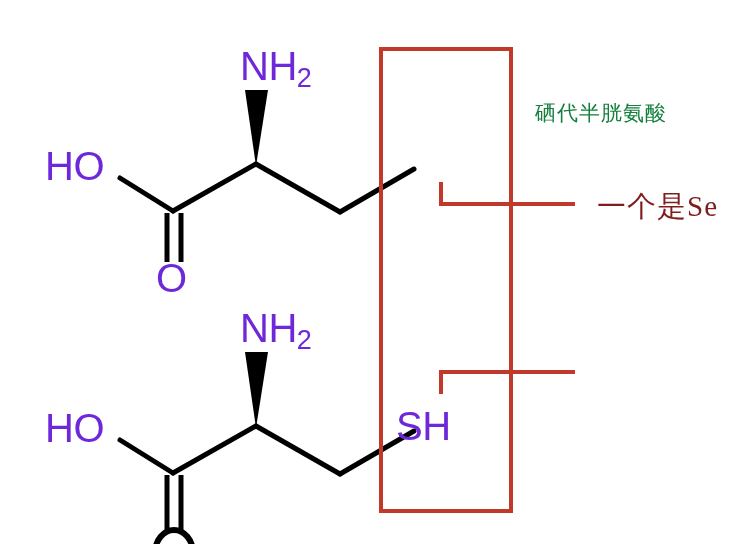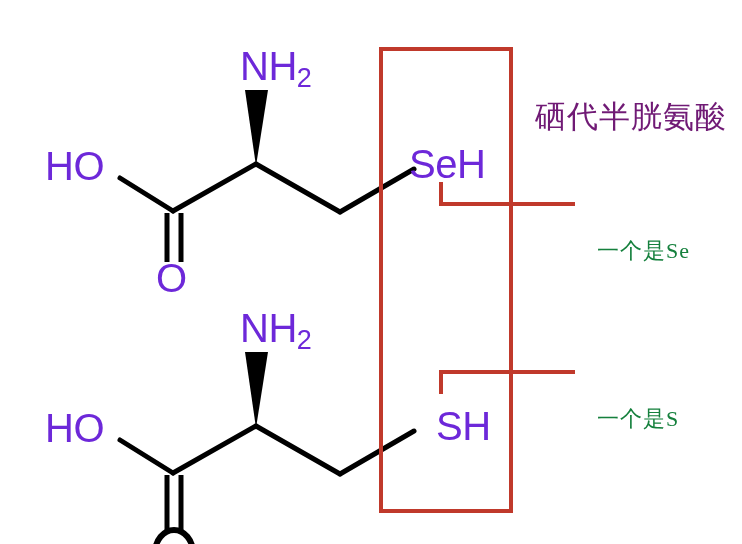--- a/index.html
+++ b/index.html
@@ -35,36 +35,35 @@
     letter-spacing: -0.5px;
   }
   .atom-label .sub {
     font-size: 27px;
     vertical-align: baseline;
     position: relative;
     top: 7px;
   }
   .cn-label {
     position: absolute;
-    font-family: Liberation Mono, monospace;
-    font-size: 31px;
-    color: #701a75;
+    font-family: Liberation Serif, serif;
+    font-size: 21px;
+    color: #15803d;
     white-space: nowrap;
     line-height: 1;
     letter-spacing: 1px;
   }
   .cn-label-red {
     position: absolute;
     font-family: "Liberation Serif", "DejaVu Serif", serif;
-    font-size: 22px;
-    color: #15803d;
+    font-size: 29px;
+    color: #7f1d1d;
     white-space: nowrap;
     line-height: 1;
     letter-spacing: 1px;
-    margin-top: 48px;
   }
 </style>
 </head>
 <body>
 
 <div id="canvas">
 
   <svg id="structures" viewBox="0 0 742 544">
 
     <g>
@@ -107,30 +106,28 @@
       <line x1="439" y1="372" x2="575" y2="372" stroke="#c0392b" stroke-width="4" stroke-linecap="butt"></line>
     </g>
   </svg>
 
   <div class="atom-label" style="left:45px; top:146px;">HO</div>
 
   <div class="atom-label" style="left:156px; top:258px;">O</div>
 
   <div class="atom-label" style="left:240px; top:46px;"><span>NH</span><span class="sub">2</span></div>
 
-  <div class="atom-label" style="left:409px; top:144px;">SeH</div>
 
   <div class="atom-label" style="left:45px; top:408px;">HO</div>
 
   <div class="atom-label" style="left:156px; top:527px;"></div>
 
   <div class="atom-label" style="left:240px; top:308px;"><span>NH</span><span class="sub">2</span></div>
 
-  <div class="atom-label" style="left:436px; top:406px;">SH</div>
+  <div class="atom-label" style="left:396px; top:406px;">SH</div>
 
   <div class="cn-label" style="left:535px; top:103px;">硒代半胱氨酸</div>
 
 
   <div class="cn-label-red" style="left:597px; top:192px;">一个是Se</div>
 
-  <div class="cn-label-red" style="left:597px; top:360px;">一个是S</div>
 
 </div>
 
 </body></html>

